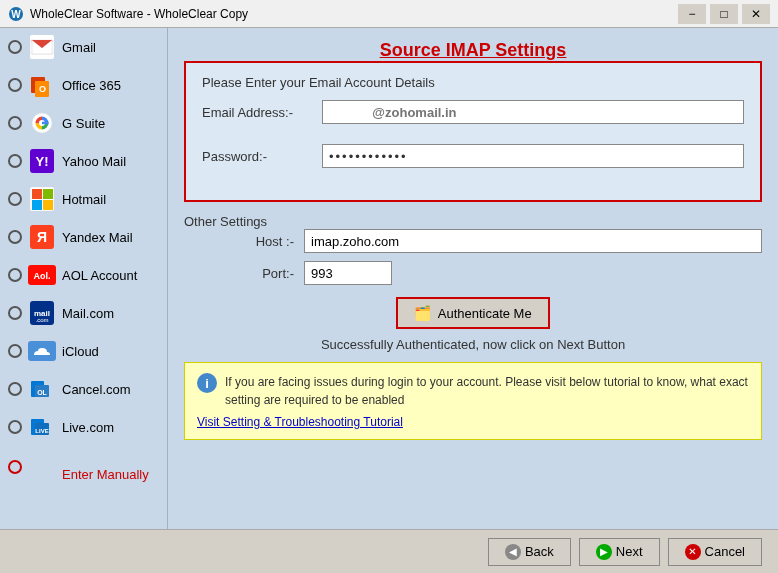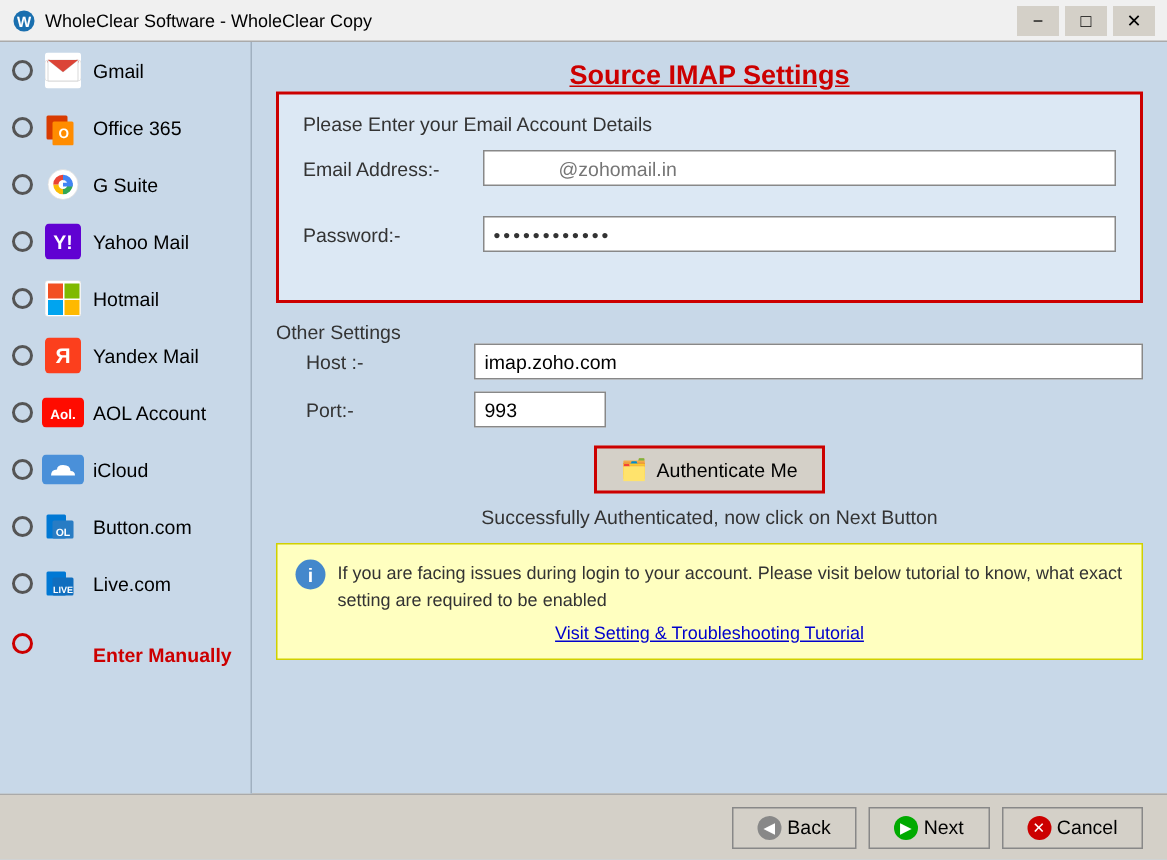--- a/index.html
+++ b/index.html
@@ -61,21 +61,21 @@
       border-radius: 50%;
       display: block;
     }
     .sidebar-item .icon-wrap {
       width: 28px; height: 28px;
       margin-right: 6px;
       display: flex; align-items: center; justify-content: center;
       flex-shrink: 0;
     }
     .sidebar-label { font-size: 13px; }
-    .sidebar-label.red { color: #cc0000; font-weight: 700; margin-top: 16px; }
+    .sidebar-label.red { color: #cc0000; font-weight: 400; margin-top: 16px; }
     
     
     .content {
       flex: 1;
       padding: 12px 16px;
       overflow-y: auto;
     }
 
     .page-title {
       text-align: center;
@@ -130,21 +130,22 @@
       display: flex;
       align-items: center;
       margin-bottom: 8px;
       padding-left: 20px;
     }
     .settings-label {
       font-size: 13px;
       width: 90px;
       flex-shrink: 0;
       color: #333;
-      margin-right: 22px;
+      text-align: right;
+      margin-right: 10px;
     }
     .settings-input {
       flex: 1;
       height: 24px;
       border: 1px solid #888;
       background: white;
       padding: 0 6px;
       font-size: 13px;
     }
     .settings-input.short {
@@ -199,21 +200,20 @@
       font-size: 13px;
       font-weight: bold;
       flex-shrink: 0;
     }
     .info-text {
       font-size: 12px;
       color: #333;
       line-height: 1.5;
     }
     .info-link {
-      text-align: center;
       font-size: 12px;
       color: #0000cc;
       text-decoration: underline;
       cursor: pointer;
     }
 
     
     .bottom-bar {
       height: 44px;
       background: #d4d0c8;
@@ -358,20 +358,31 @@
       <div class="radio"></div>
       <div class="icon-wrap">
         <svg width="28" height="20" viewBox="0 0 28 20">
           <rect width="28" height="20" rx="3" fill="#ff0b00"></rect>
           <text x="14" y="14" text-anchor="middle" fill="white" font-size="9" font-weight="bold">Aol.</text>
         </svg>
       </div>
       <span class="sidebar-label">AOL Account</span>
     </div>
 
+    <div class="sidebar-item">
+      <div class="radio"></div>
+      <div class="icon-wrap">
+        <svg width="24" height="24" viewBox="0 0 24 24">
+          <rect width="24" height="24" rx="3" fill="#003087"></rect>
+          <text x="12" y="15" text-anchor="middle" fill="white" font-size="8" font-weight="bold">mail</text>
+          <text x="12" y="21" text-anchor="middle" fill="white" font-size="6">.com</text>
+        </svg>
+      </div>
+      <span class="sidebar-label">Mail.com</span>
+    </div>
 
     <div class="sidebar-item">
       <div class="radio"></div>
       <div class="icon-wrap">
         <svg width="28" height="20" viewBox="0 0 28 20">
           <rect width="28" height="20" rx="3" fill="#4a90d9"></rect>
           <path d="M6 14 Q6 10 10 10 Q10 7 14 7 Q19 7 19 11 Q22 11 22 14 Z" fill="white"></path>
         </svg>
       </div>
       <span class="sidebar-label">iCloud</span>
@@ -380,21 +391,21 @@
     <div class="sidebar-item">
       <div class="radio"></div>
       <div class="icon-wrap">
         <svg width="24" height="24" viewBox="0 0 24 24">
           <rect x="1" y="4" width="13" height="16" fill="#0078d4" rx="1"></rect>
           <rect x="5" y="8" width="14" height="12" fill="#106ebe" rx="1"></rect>
           <rect x="5" y="8" width="14" height="12" fill="white" opacity="0.1" rx="1"></rect>
           <text x="12" y="18" text-anchor="middle" fill="white" font-size="7" font-weight="bold">OL</text>
         </svg>
       </div>
-      <span class="sidebar-label">Button.com</span>
+      <span class="sidebar-label">Cancel.com</span>
     </div>
 
 
     <div class="sidebar-item">
       <div class="radio"></div>
       <div class="icon-wrap">
         <svg width="24" height="24" viewBox="0 0 24 24">
           <rect x="1" y="4" width="13" height="16" fill="#0078d4" rx="1"></rect>
           <rect x="5" y="8" width="14" height="12" fill="#106ebe" rx="1"></rect>
           <text x="12" y="18" text-anchor="middle" fill="white" font-size="6" font-weight="bold">LIVE</text>
@@ -413,21 +424,21 @@
 
   <div class="content">
 
     <div class="page-title">Source IMAP Settings</div>
 
     <div class="account-box">
       <div class="account-box-title">Please Enter your Email Account Details</div>
 
       <div class="form-row">
         <span class="form-label">Email Address:-</span>
-        <input class="form-input" type="text" style="color: rgb(170, 170, 170);" placeholder="            @zohomail.in" value="">
+        <input class="form-input" type="text" style="color: rgb(170, 170, 170); font-weight: bold;" placeholder="            @zohomail.in" value="">
       </div>
 
       <div class="form-row">
         <span class="form-label">Password:-</span>
         <input class="form-input password" type="password" value="************" style="">
       </div>
     </div>
 
     <div class="other-settings-title">Other Settings</div>
 

